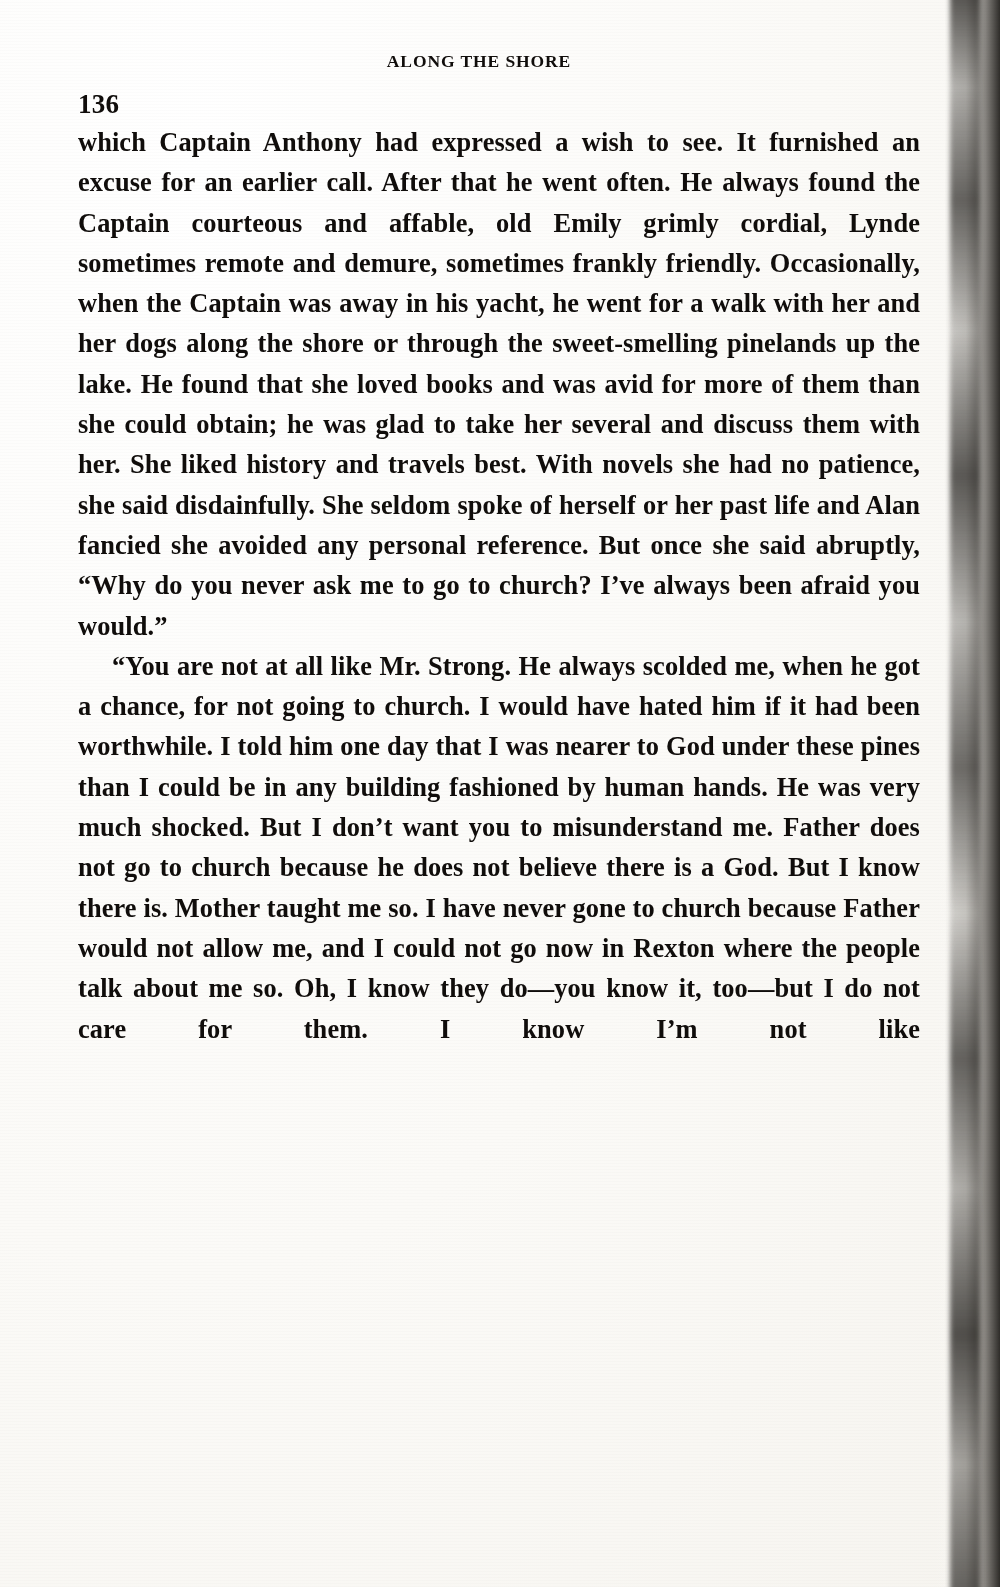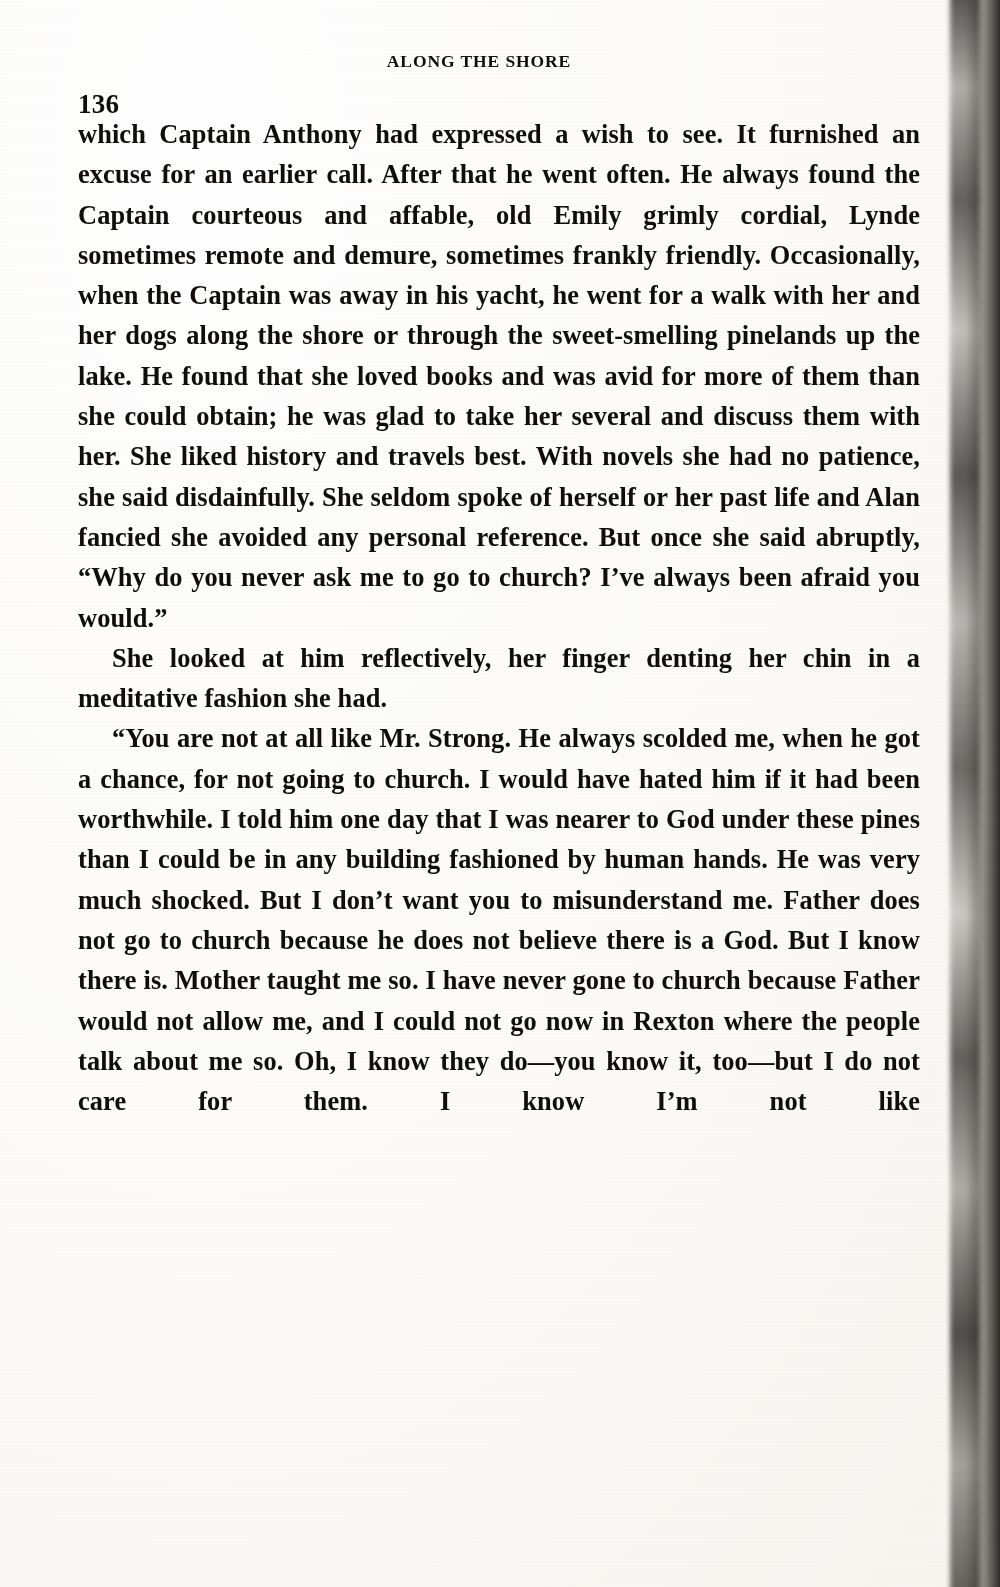--- a/index.html
+++ b/index.html
@@ -99,21 +99,21 @@
     right: 44px;
     top: 3px;
     text-align: center;
     font-size: 17.5px;
     font-weight: 700;
     letter-spacing: 0.9px;
     font-family: "Liberation Serif", serif;
   }
 
   .body-text {
-    margin-top: 20px;
+    margin-top: 28px;
     width: 842px;
     font-size: 26.4px;
     line-height: 40.3px;
     text-align: justify;
     text-justify: inter-word;
     font-weight: 700;
     letter-spacing: 0.1px;
     -webkit-font-smoothing: none;
   }
   .body-text p {
@@ -146,21 +146,20 @@
 
   <div class="content">
 
     <div class="running-head">
       <div class="folio">136</div>
       <div class="head-title">ALONG THE SHORE</div>
     </div>
 
     <div class="body-text">
       <p class="full">which Captain Anthony had expressed a wish to see. It furnished an excuse for an earlier call. After that he went often. He always found the Captain courteous and affable, old Emily grimly cordial, Lynde sometimes remote and demure, sometimes frankly friendly. Occasionally, when the Captain was away in his yacht, he went for a walk with her and her dogs along the shore or through the sweet-smelling pinelands up the lake. He found that she loved books and was avid for more of them than she could obtain; he was glad to take her several and discuss them with her. She liked history and travels best. With novels she had no patience, she said disdainfully. She seldom spoke of herself or her past life and Alan fancied she avoided any personal reference. But once she said abruptly, “Why do you never ask me to go to church? I’ve always been afraid you would.”</p>
-      <p class="indent">She looked at him reflectively, her finger denting her chin in a meditative fashion she had.</p>
       <p class="indent full">“You are not at all like Mr. Strong. He always scolded me, when he got a chance, for not going to church. I would have hated him if it had been worthwhile. I told him one day that I was nearer to God under these pines than I could be in any building fashioned by human hands. He was very much shocked. But I don’t want you to misunderstand me. Father does not go to church because he does not believe there is a God. But I know there is. Mother taught me so. I have never gone to church because Father would not allow me, and I could not go now in Rexton where the people talk about me so. Oh, I know they do—you know it, too—but I do not care for them. I know I’m not like</p>
     </div>
 
   </div>
 
   <div class="ink-noise"></div>
   <div class="scan-gutter"></div>
   <div class="scan-gutter-streak"></div>
 </div>
 

